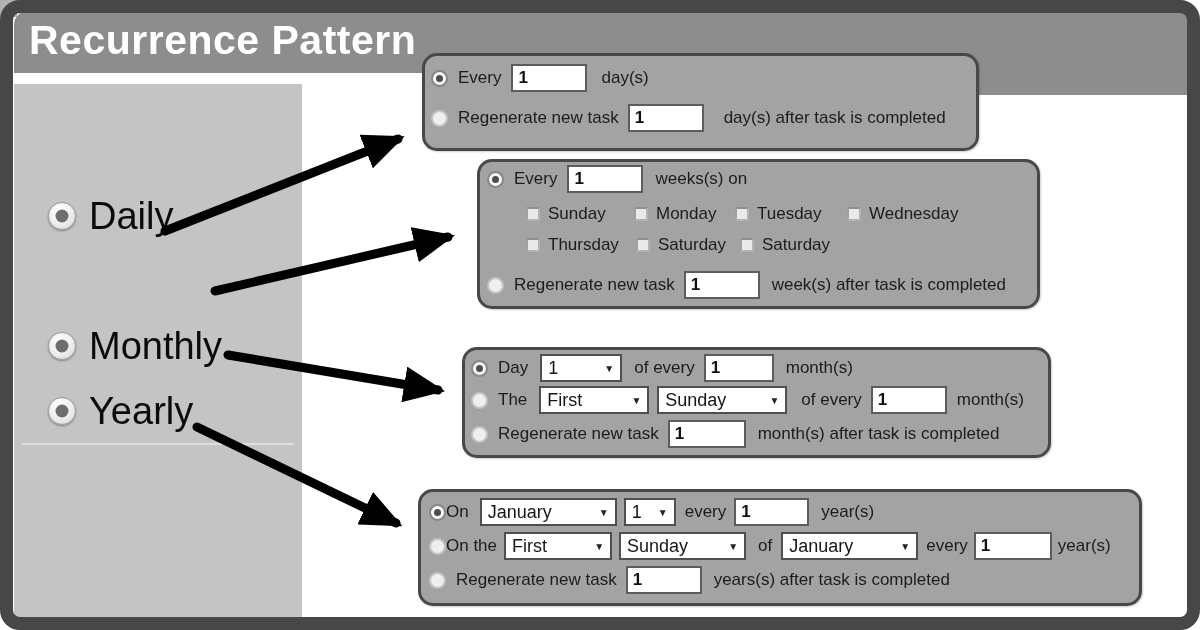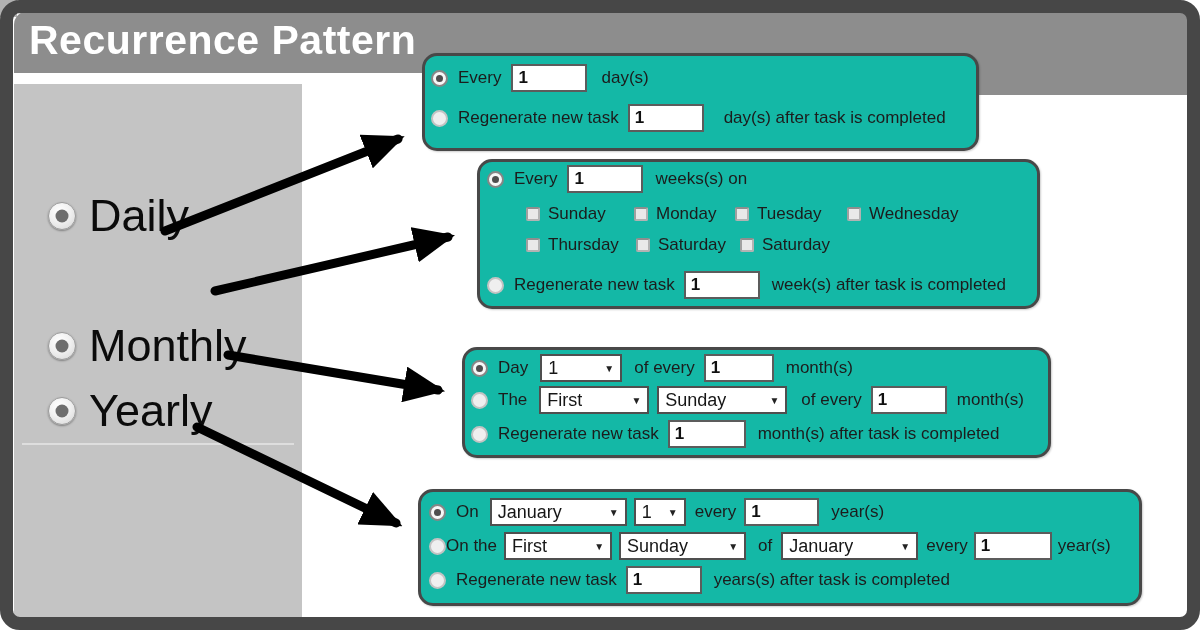--- a/index.html
+++ b/index.html
@@ -15,23 +15,23 @@
     letter-spacing:0.5px;white-space:nowrap;}
   .sidebar{position:absolute;left:14px;top:84px;width:288px;height:533px;background:#c4c4c4;z-index:4;}
   .side-sep{position:absolute;left:8px;top:359px;width:272px;height:2px;background:rgba(255,255,255,0.45);}
 
   .side-item{position:absolute;left:48px;display:flex;align-items:center;gap:13px;z-index:5;height:36px;}
   .side-radio{width:28px;height:28px;border-radius:50%;box-sizing:border-box;position:relative;
     background:radial-gradient(circle at 40% 32%, #ffffff 0%, #f1f1f1 45%, #d6d6d6 100%);
     border:1px solid #9c9c9c;box-shadow:0 1px 2px rgba(0,0,0,0.35);}
   .side-radio::after{content:"";position:absolute;left:50%;top:50%;transform:translate(-50%,-50%);
     width:13px;height:13px;border-radius:50%;background:#6e6e6e;}
-  .side-label{font-size:45px;color:#0b0b0b;white-space:nowrap;}
-
-  .panel{position:absolute;background:#14b8a6;border:3px solid #484848;border-radius:15px;z-index:6;
+  .side-label{font-size:38px;color:#0b0b0b;white-space:nowrap;}
+
+  .panel{position:absolute;background:#a3a3a3;border:3px solid #484848;border-radius:15px;z-index:6;
     box-shadow:1px 1px 2px rgba(0,0,0,0.2);}
   .prow{position:absolute;display:flex;align-items:center;height:28px;font-size:17px;color:#1c1c1c;
     white-space:nowrap;}
 
   .radio{display:inline-block;width:17px;height:17px;border-radius:50%;box-sizing:border-box;flex:none;}
   .radio.on{border:2px solid #868686;background:#f7f7f7;position:relative;}
   .radio.on::after{content:"";position:absolute;inset:3px;border-radius:50%;background:#4e4e4e;}
   .radio.off{border:2px solid #c3c3c3;background:#efefef;}
 
   .cb{display:inline-block;width:14px;height:14px;box-sizing:border-box;border:2px solid #b3b3b3;
@@ -171,21 +171,21 @@
       <span class="radio off" style="margin-left:6px;"></span>
       <span style="margin-left:10px;">Regenerate new task</span>
       <input class="num" style="margin-left: 9px; width: 78px;" value="1">
       <span style="margin-left:12px;">month(s) after task is completed</span>
     </div>
   </div>
 
   <div class="panel" style="left:418px;top:489px;width:718px;height:111px;">
     <div class="prow" style="top:6px;">
       <span class="radio on" style="margin-left:8px;"></span>
-      <span style="margin-left:10px;">On</span>
+      <span style="">On</span>
       <span class="select" style="margin-left:11px;width:137px;">
         <span class="select-val">January</span>
         <span class="caret">▼</span>
       </span>
       <span class="select" style="margin-left:7px;width:52px;">
         <span class="select-val">1</span>
         <span class="caret">▼</span>
       </span>
       <span style="margin-left:9px;">every</span>
       <input class="num" style="margin-left: 8px; width: 75px;" value="1">

